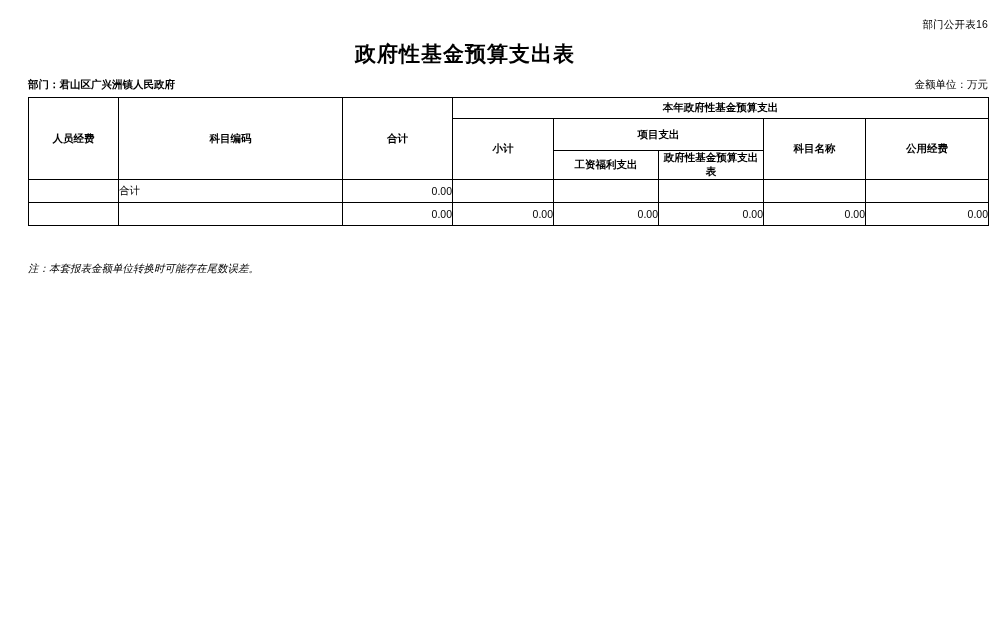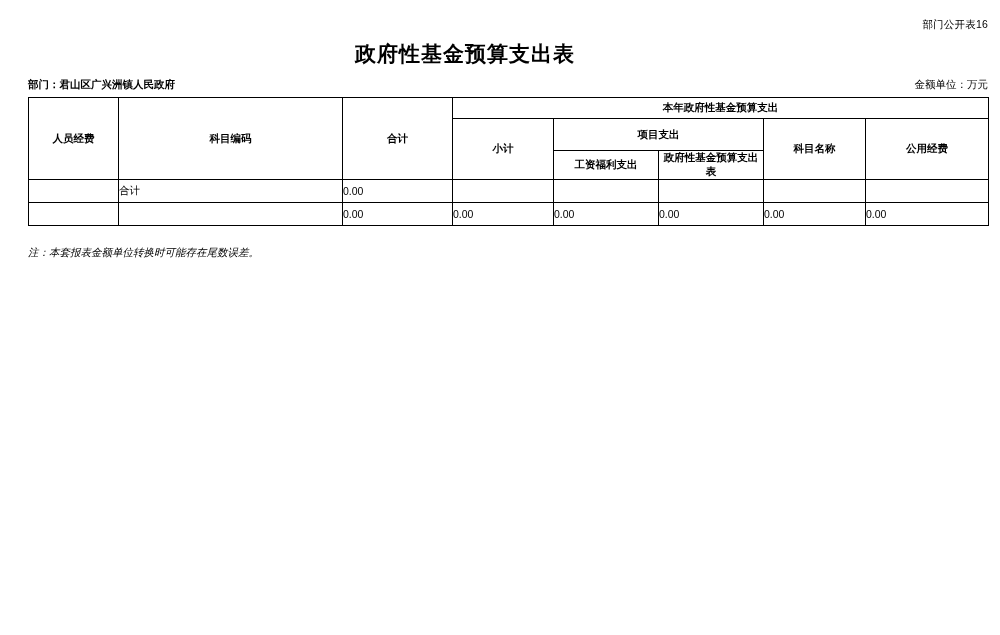--- a/index.html
+++ b/index.html
@@ -90,31 +90,31 @@
   .h-sub2 {
     height: 26px;
   }
   .cell-center {
     text-align: center;
   }
   .data-row td {
     height: 22px;
   }
   .num {
-    text-align: left;
+    text-align: right;
     padding-right: 5px;
     font-size: 10.5px;
   }
   .txt-left {
     text-align: left;
     padding-left: 5px;
   }
   .note {
     position: absolute;
-    top: 246px;
+    top: 262px;
     left: 20px;
     font-size: 10.5px;
     font-style: italic;
   }
   
   col.c1 { width: 90px; }
   col.c2 { width: 224px; }
   col.c3 { width: 110px; }
   col.c4 { width: 101px; }
   col.c5 { width: 105px; }

